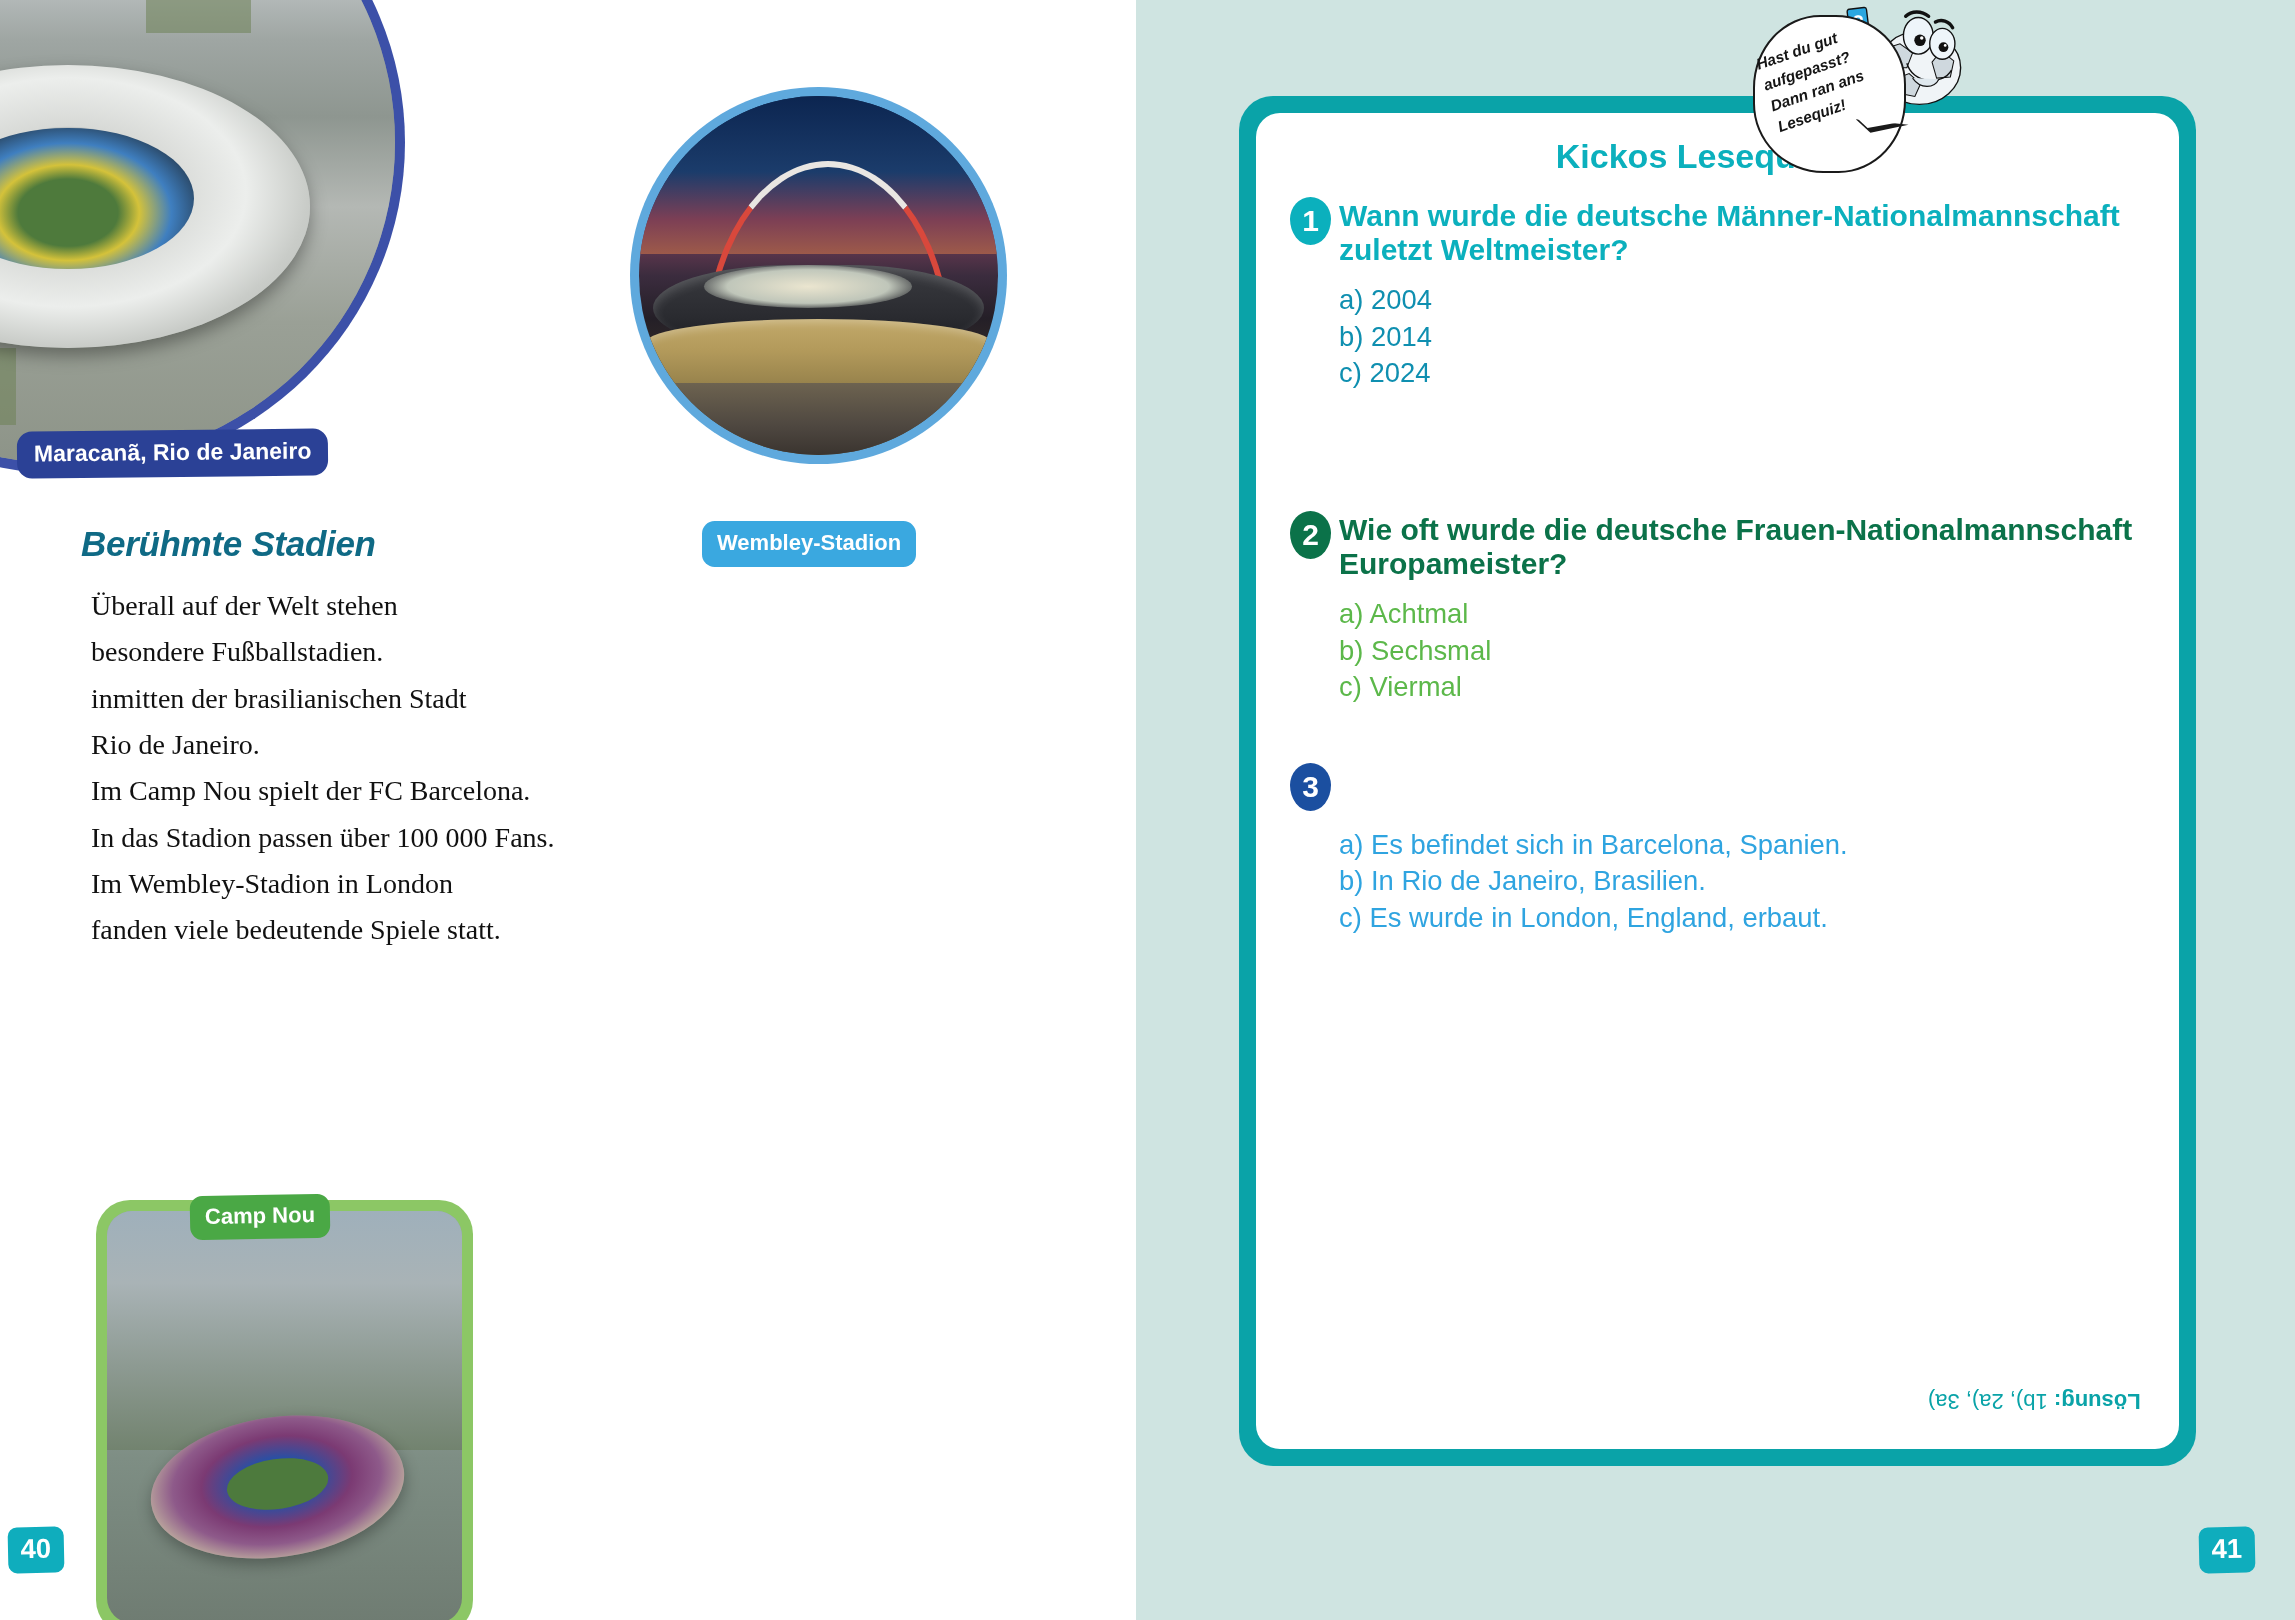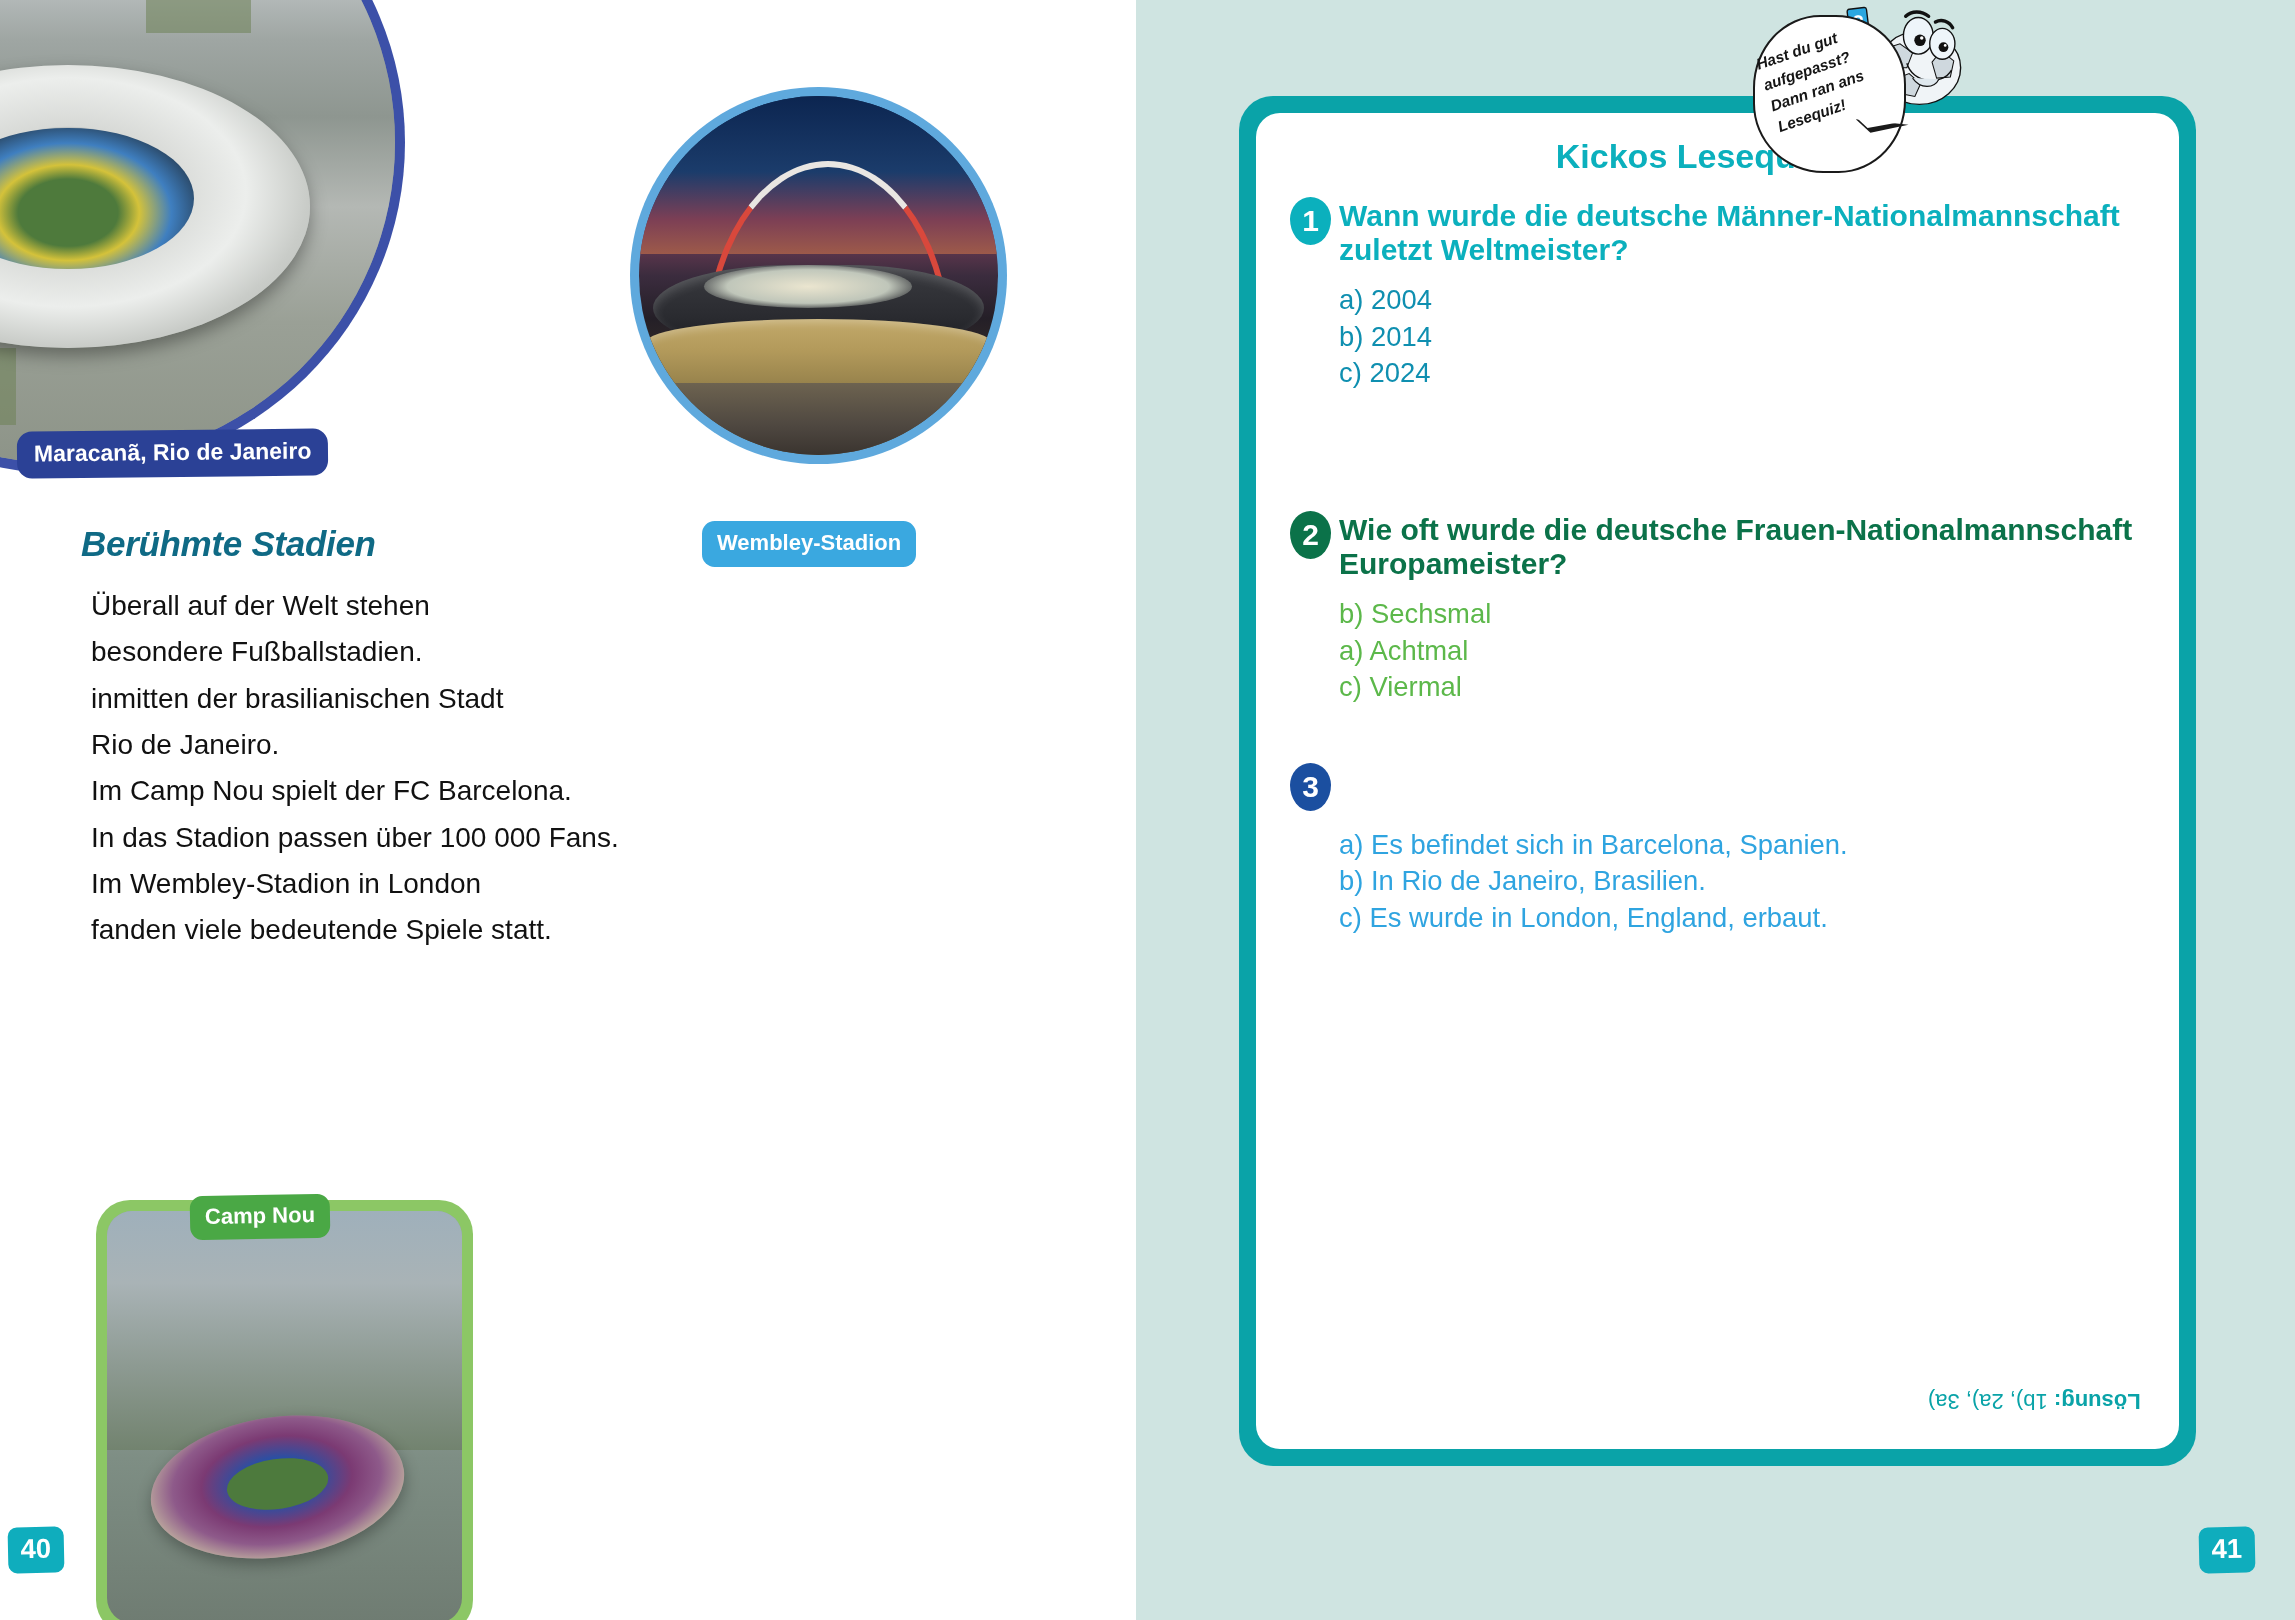--- a/index.html
+++ b/index.html
@@ -108,21 +108,21 @@
   }
 
   #section-heading{
     position:absolute;left:81px;top:524px;
     color:#0f6a85;font-weight:bold;font-size:35px;letter-spacing:-0.3px;font-style:italic;
   }
   #body-text{
     position:absolute;left:91px;top:583px;width:857px;
     font-size:28px;line-height:1.655;color:#111111;
   }
-  #body-text .line{white-space:nowrap;}
+  #body-text .line{white-space:nowrap;font-family:Liberation Serif, serif;}
 
   #campnou-frame{
     position:absolute;left:96px;top:1200px;width:377px;height:434px;
     background:#8cc765;border-radius:34px;
     padding:11.4px;box-sizing:border-box;
   }
   #campnou-photo{
     width:100%;height:100%;border-radius:25px;overflow:hidden;position:relative;
     background:linear-gradient(180deg,#8fa0ab 0%,#9aa5a3 30%,#7e8e84 60%,#6f7c72 100%);
   }
@@ -357,22 +357,22 @@
           <div>c) 2024</div>
         </div>
       </div>
 
       <div class="question-block" id="q2">
         <div class="q-head">
           <div class="q-badge">2</div>
           <div class="q-text">Wie oft wurde die deutsche Frauen-Nationalmannschaft Europameister?</div>
         </div>
         <div class="q-options">
+          <div>a) Achtmal</div>
           <div>b) Sechsmal</div>
-          <div>a) Achtmal</div>
           <div>c) Viermal</div>
         </div>
       </div>
 
       <div class="question-block" id="q3">
         <div class="q-head">
           <div class="q-badge">3</div>
         </div>
         <div class="q-options">
           <div>a) Es befindet sich in Barcelona, Spanien.</div>

